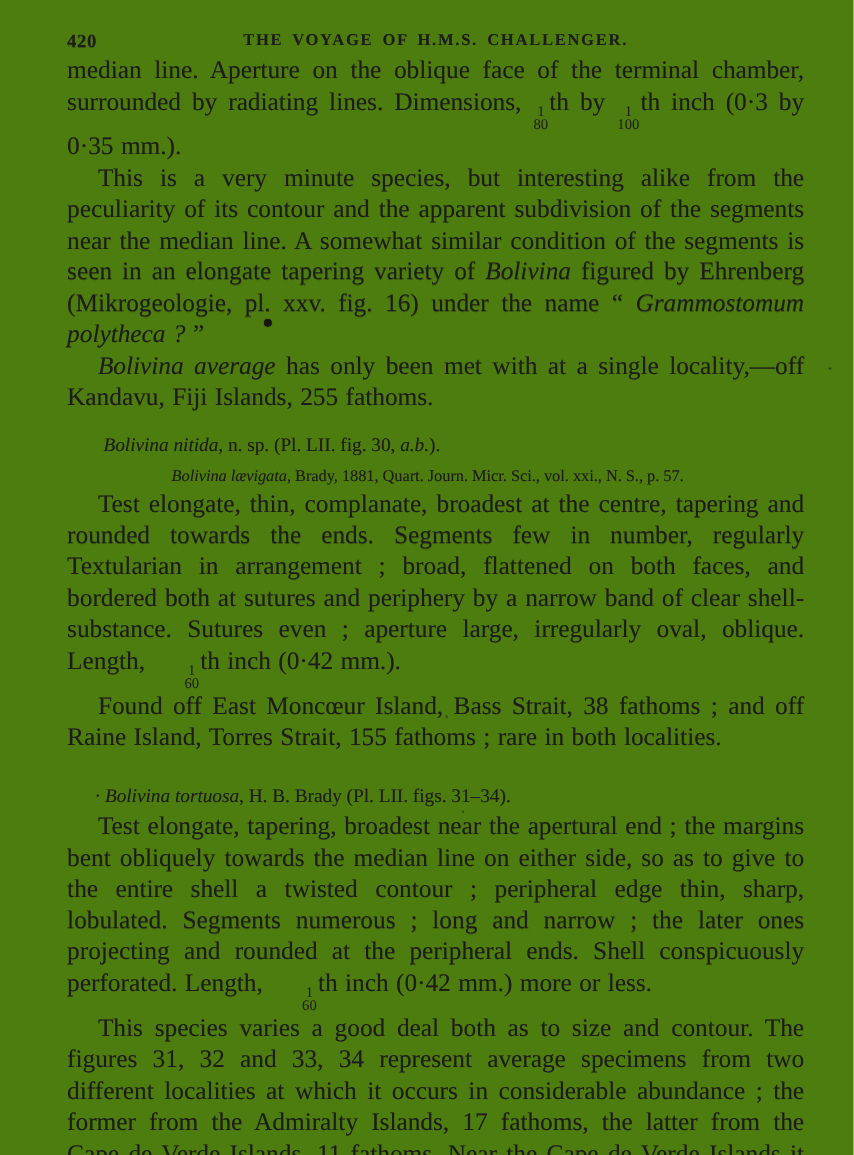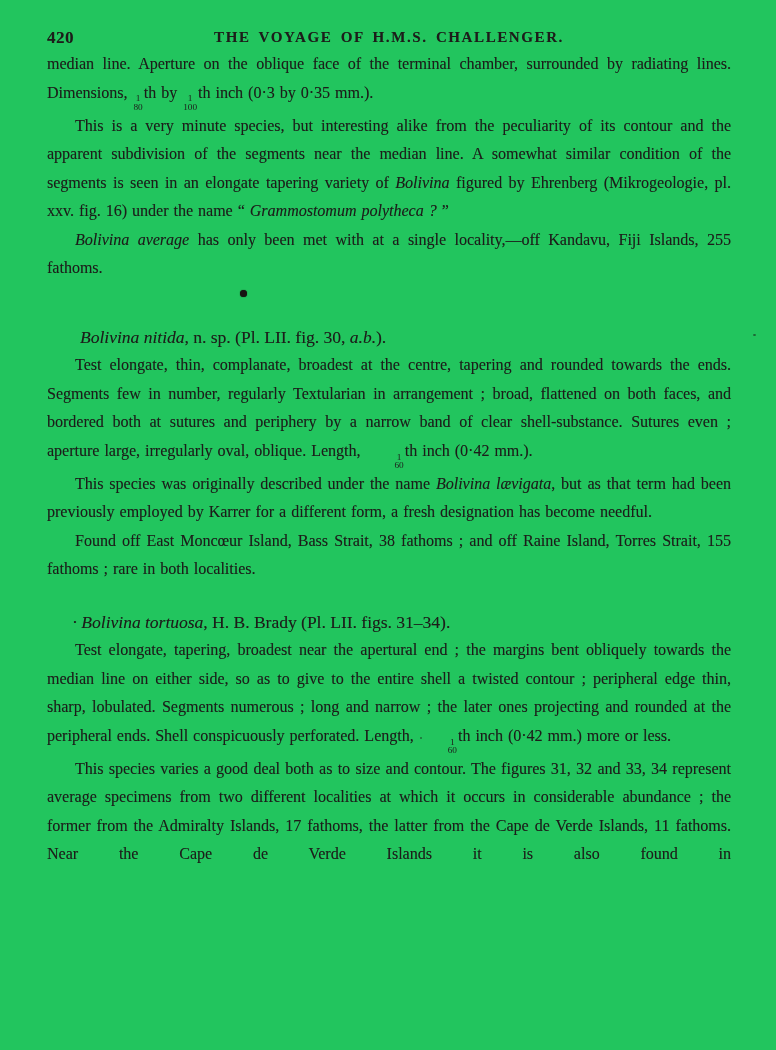--- a/index.html
+++ b/index.html
@@ -1,22 +1,22 @@
 <!DOCTYPE html>
 <html><head>
 <meta charset="utf-8">
 <style>
   html,body{margin:0;padding:0;background:#e8e8e8;}
   .page{
     position:relative;
     width:776px;height:1050px;
     margin:0 auto;
-    background:#22c55e;
+    background:#4d7c0f;
     box-sizing:border-box;
-    padding:28px 45px 0 47px;
+    padding:28px 45px 0 61px;
     overflow:hidden;
     font-family:"Liberation Serif", serif;
     color:#1d1c1a;
     text-shadow:0.2px 0.2px 0 rgba(20,20,20,0.35);
   }
   .header{
     position:relative;
     height:22px;
     margin-bottom:0;
   }
@@ -25,37 +25,37 @@
     font-size:17px;font-weight:bold;letter-spacing:0.5px;
   }
   .running-title{
     position:absolute;left:0;right:0;top:1px;
     text-align:center;
     font-size:15px;font-weight:bold;letter-spacing:1.6px;
     word-spacing:3px;
   }
   p.body-par{
     margin:0;
-    font-size:16px;
+    font-size:23px;
     line-height:28.5px;
     text-align:justify;
     word-spacing:1px;
   }
   p.indent{text-indent:28px;}
   p.fill-last{text-align-last:justify;}
   .mt-par{margin-top:12px;}
   .mt-par-sm{margin-top:8px;}
   .mt-first{margin-top:16px;}
   .species-heading{
     margin:0;
     font-size:17.5px;
     line-height:28.5px;
     text-align:left;
   }
-  .heading-1{margin-top:40px;margin-left:33px;}
+  .heading-1{margin-top:14px;margin-left:33px;}
   .heading-2{margin-top:24px;margin-left:25px;}
   .citation{
     margin:5px 0 0 0;
     font-size:14.8px;
     line-height:21px;
     text-align:left;
     margin-left:95px;
   }
   .it{font-style:italic;font-family:Liberation Serif, serif;}
   .frac{
@@ -97,27 +97,27 @@
         <span class="num">1</span>
         <span class="den">100</span>
       </span><span>th inch (0·3 by 0·35 mm.).</span></p>
 
   <p class="body-par indent mt-par"><span>This is a very minute species, but interesting alike from the peculiarity of its contour and the apparent subdivision of the segments near the median line.   A somewhat similar condition of the segments is seen in an elongate tapering variety of </span><span class="it">Bolivina</span><span> figured by Ehrenberg (Mikrogeologie, pl. xxv. fig. 16) under the name “&nbsp;</span><span class="it">Grammostomum polytheca&nbsp;?</span><span>&nbsp;”</span></p>
 
   <p class="body-par indent"><span class="it">Bolivina average</span><span> has only been met with at a single locality,—off Kandavu, Fiji Islands, 255 fathoms.</span></p>
 
   <p class="species-heading heading-1"><span class="it">Bolivina nitida</span><span>, n. sp. (Pl. LII. fig. 30, </span><span class="it">a.b.</span><span>).</span></p>
 
+  <p class="citation"><span class="it">Bolivina lævigata</span><span>, Brady, 1881, Quart. Journ. Micr. Sci., vol. xxi., N. S., p. 57.</span></p>
 
   <p class="body-par indent mt-par-sm"><span>Test elongate, thin, complanate, broadest at the centre, tapering and rounded towards the ends.   Segments few in number, regularly Textularian in arrangement&nbsp;; broad, flattened on both faces, and bordered both at sutures and periphery by a narrow band of clear shell-substance.   Sutures even&nbsp;; aperture large, irregularly oval, oblique.   Length, </span><span class="frac">
         <span class="num">1</span>
         <span class="den">60</span>
       </span><span>th inch (0·42 mm.).</span></p>
 
-  <p class="body-par indent mt-par"><span>This species was originally described under the name </span><span class="it">Bolivina lævigata</span><span>, but as that term had been previously employed by Karrer for a different form, a fresh designation has become needful.</span></p>
 
   <p class="body-par indent"><span>Found off East Moncœur Island, Bass Strait, 38 fathoms&nbsp;; and off Raine Island, Torres Strait, 155 fathoms&nbsp;; rare in both localities.</span></p>
 
   <p class="species-heading heading-2"><span>· </span><span class="it">Bolivina tortuosa</span><span>, H. B. Brady (Pl. LII. figs. 31–34).</span></p>
 
 
   <p class="body-par indent mt-par-sm"><span>Test elongate, tapering, broadest near the apertural end&nbsp;; the margins bent obliquely towards the median line on either side, so as to give to the entire shell a twisted contour&nbsp;; peripheral edge thin, sharp, lobulated.   Segments numerous&nbsp;; long and narrow&nbsp;; the later ones projecting and rounded at the peripheral ends.   Shell conspicuously perforated. Length, </span><span class="frac">
         <span class="num">1</span>
         <span class="den">60</span>
       </span><span>th inch (0·42 mm.) more or less.</span></p>

